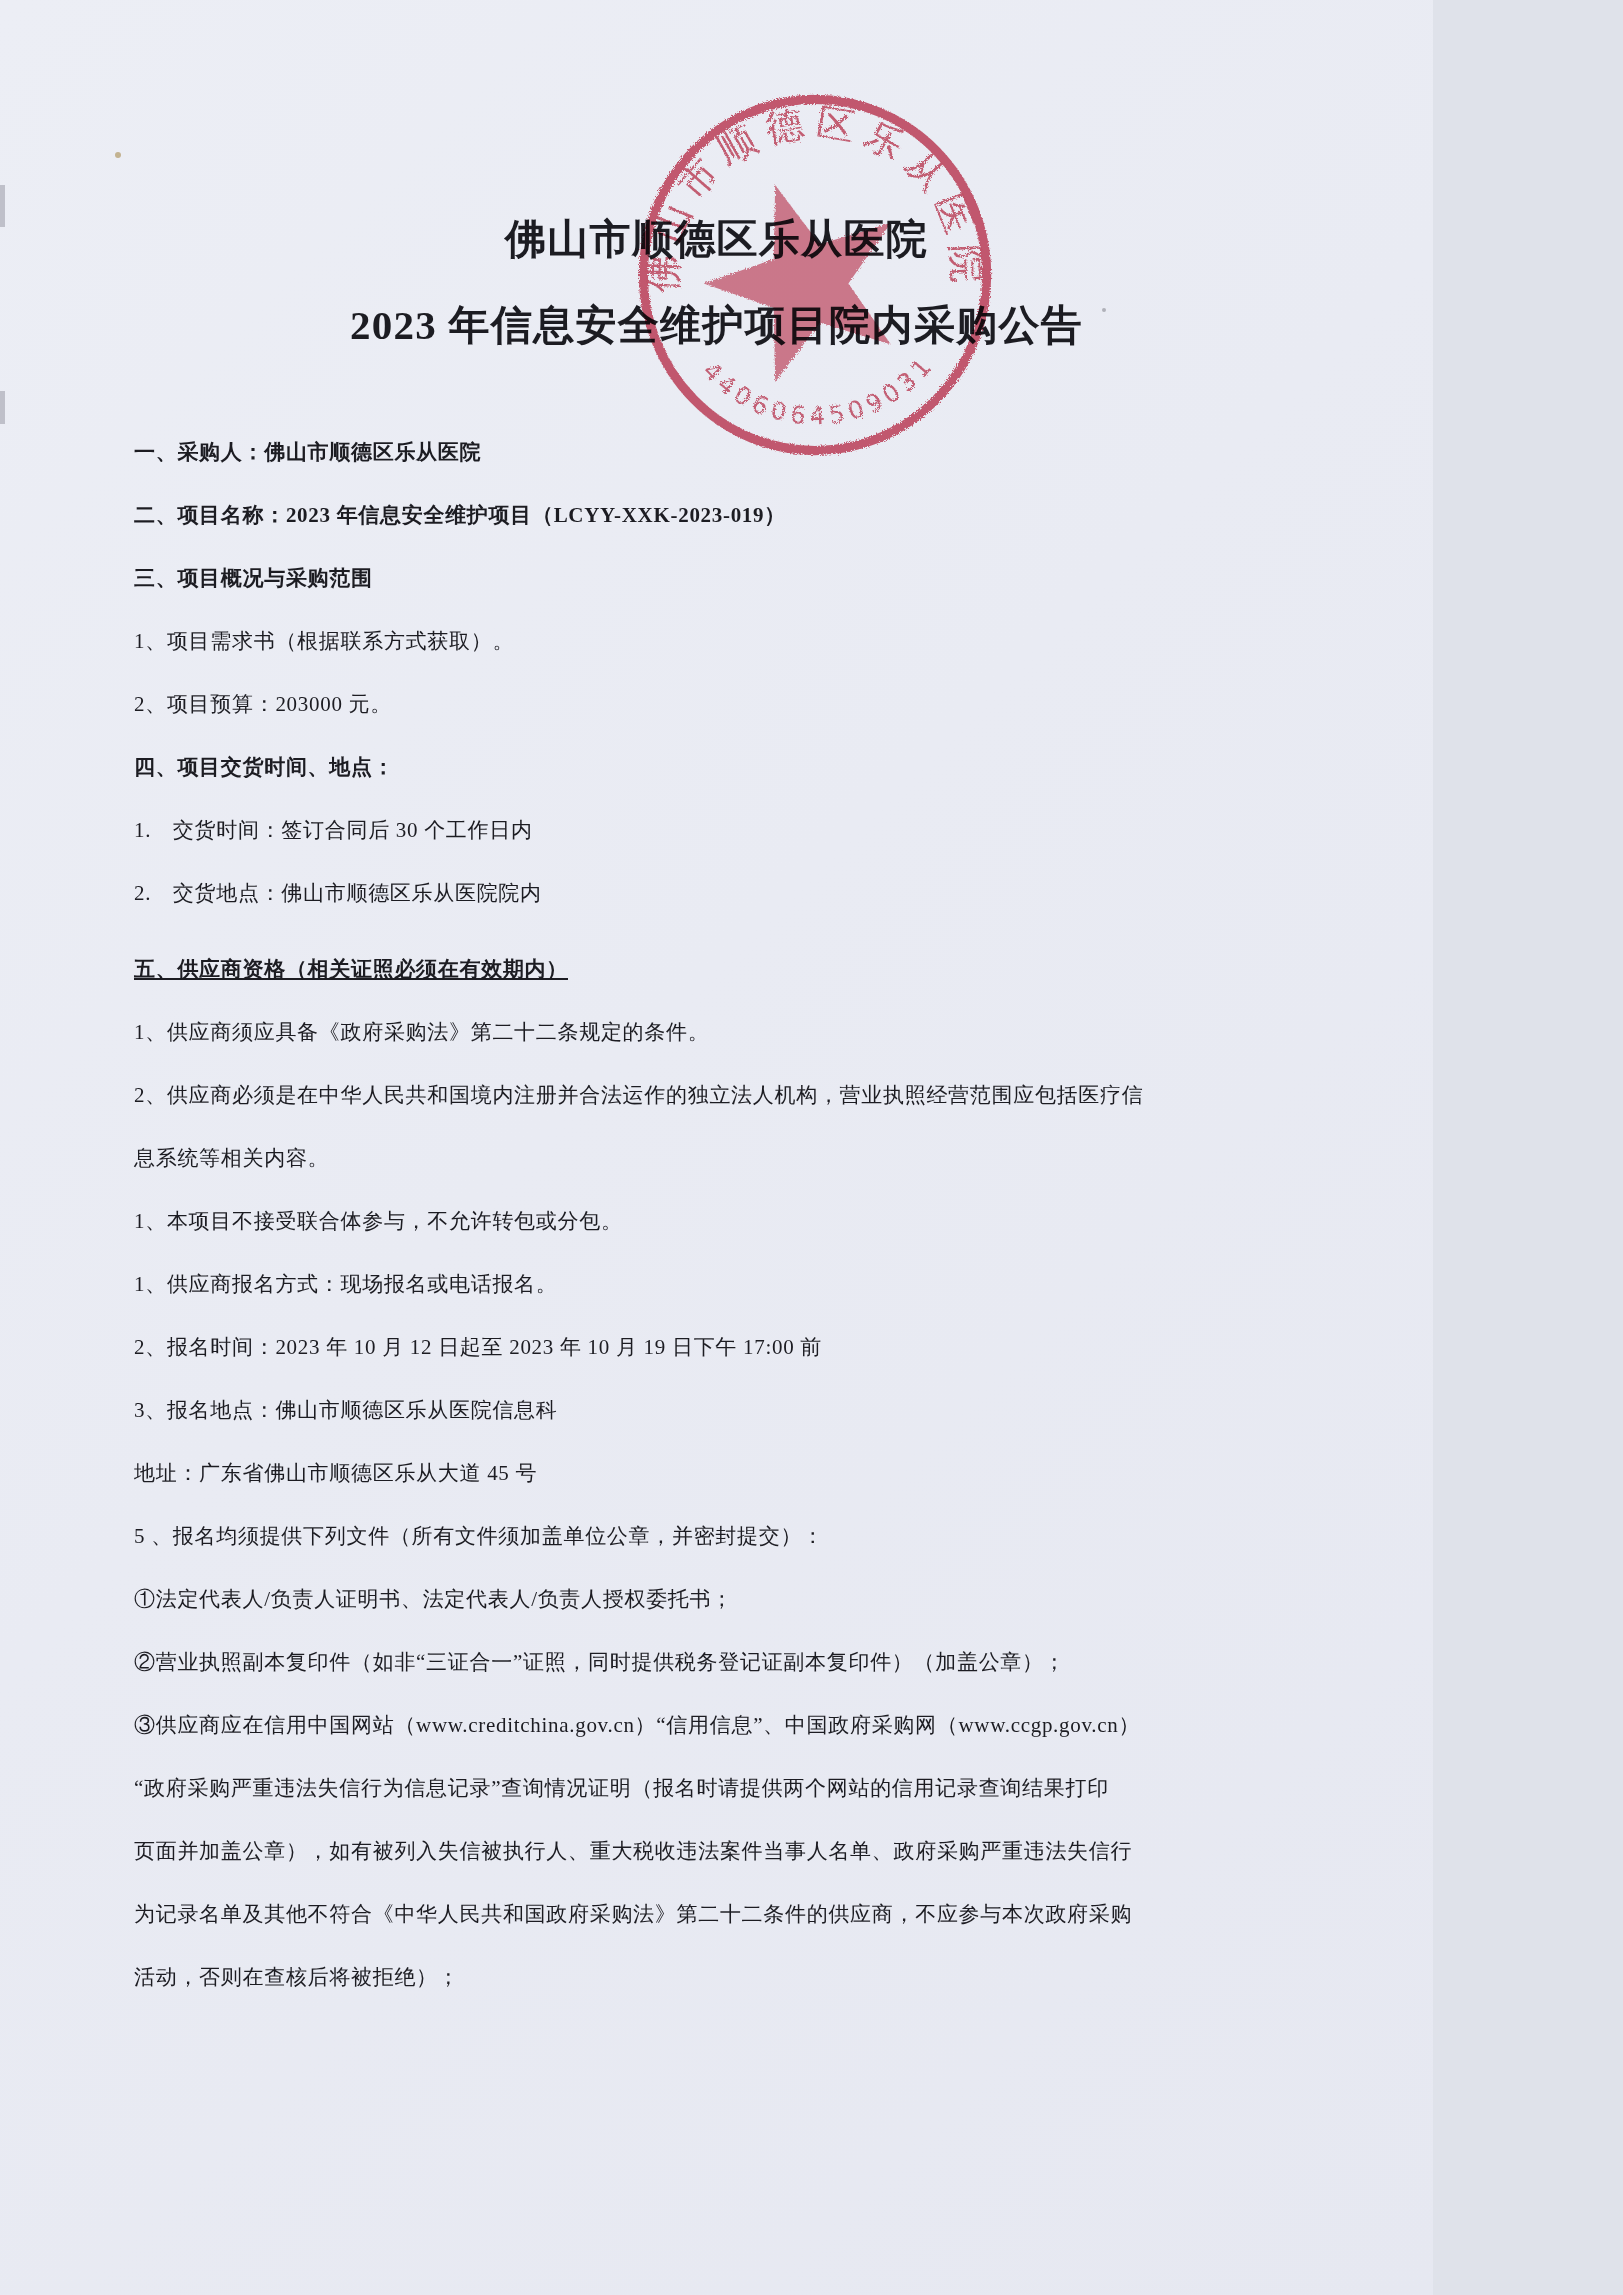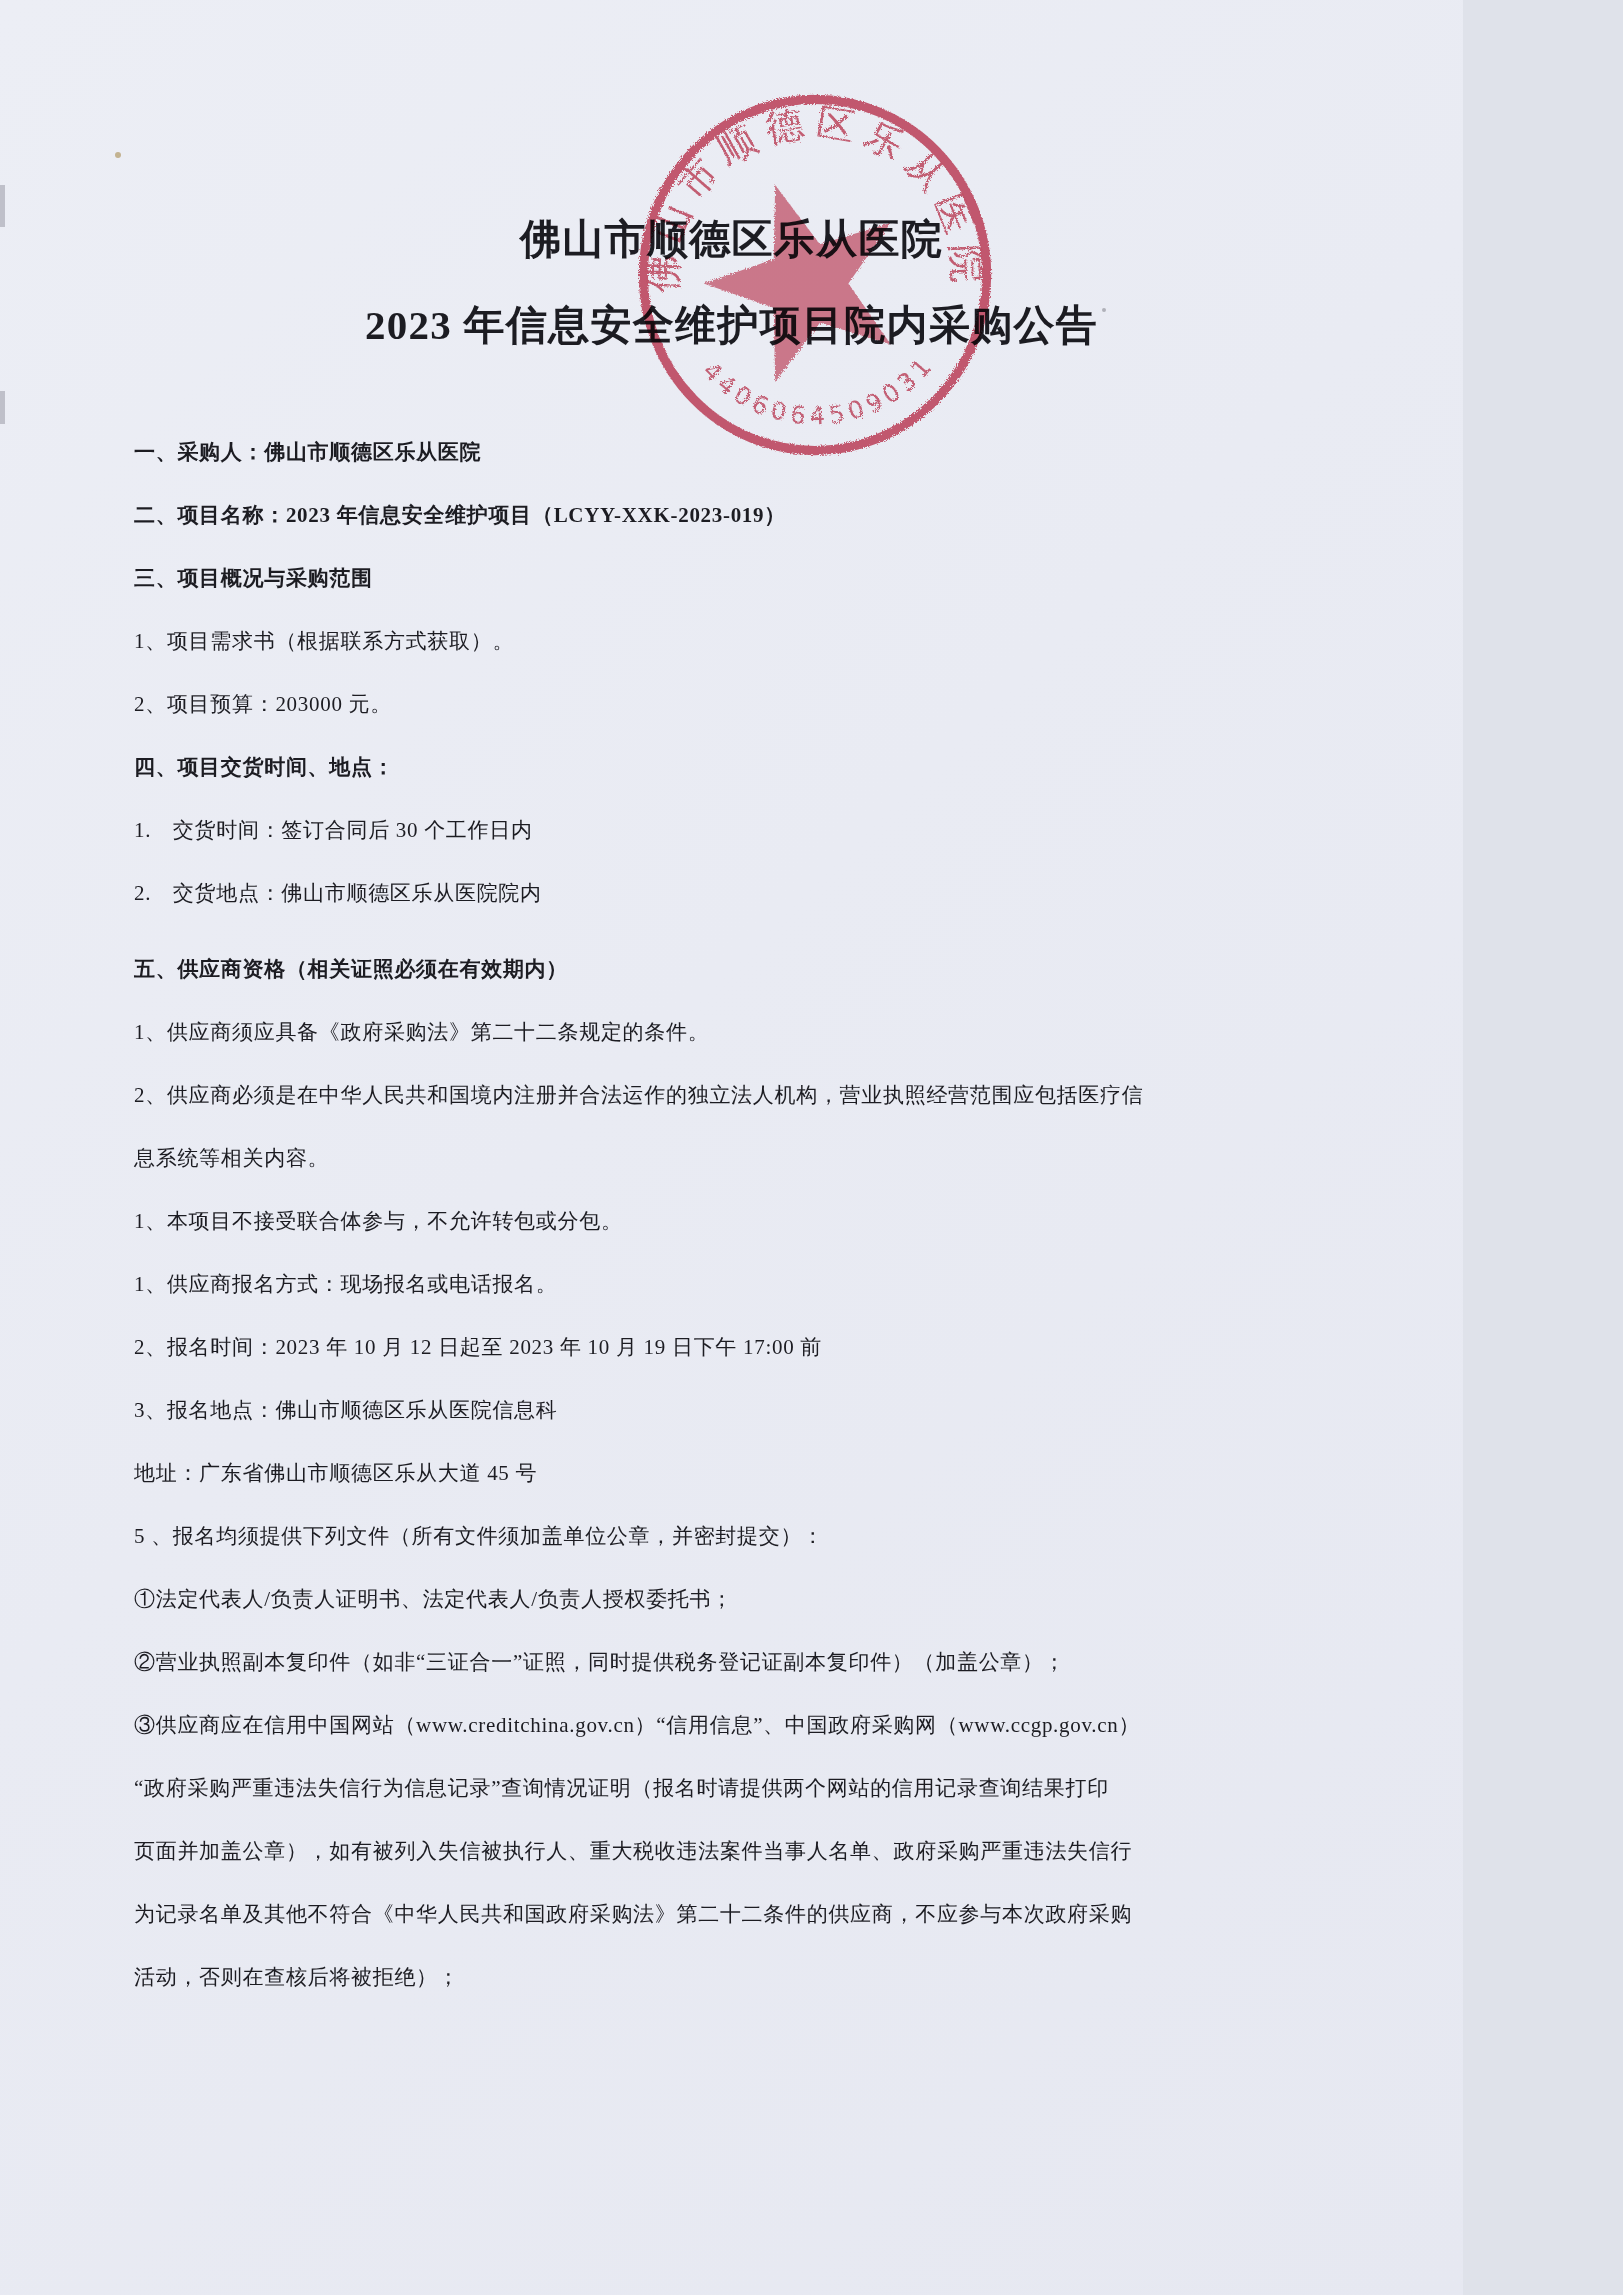--- a/index.html
+++ b/index.html
@@ -7,21 +7,20 @@
     width:1623px;height:2295px;
     background:#dfe2ea;
     font-family:"Liberation Serif","DejaVu Serif",serif;
   }
   .page{
     position:relative;
     width:1433px;height:2295px;
     background:linear-gradient(135deg,#eceef5 0%,#e9ebf3 45%,#e6e8f1 100%);
     overflow:hidden;
     color:#1c1c22;
-    padding-left:30px;
   }
   
   .speck{position:absolute;border-radius:50%;}
   .speck-a{left:115px;top:152px;width:5.9px;height:5.9px;background:#b9a478;opacity:.8;}
   .speck-b{left:1102px;top:308px;width:3.9px;height:3.9px;background:#6a6a74;opacity:.45;}
   .edge-dash{position:absolute;left:0;width:4.6px;background:#9a9aa6;opacity:.55;}
   .edge-dash-1{top:185px;height:42px;}
   .edge-dash-2{top:391px;height:33px;}
 
   .title-block{
@@ -37,21 +36,21 @@
   .doc-body{
     position:absolute;left:134px;right:105px;top:421px;
   }
   .line{
     height:63px;line-height:63px;
     font-size:21px;
     white-space:nowrap;
     letter-spacing:0.7px;
   }
   .line.bold{font-weight:bold;}
-  .line.sec-gap{margin-top:13px;}
+  .line.sec-gap{margin-top:13px;text-decoration:underline;}
 
   
   .seal{
     position:absolute;left:625px;top:85px;width:380px;height:380px;
     mix-blend-mode:multiply;
     opacity:.93;
     pointer-events:none;
   }
   .seal svg{display:block;}
 </style>

